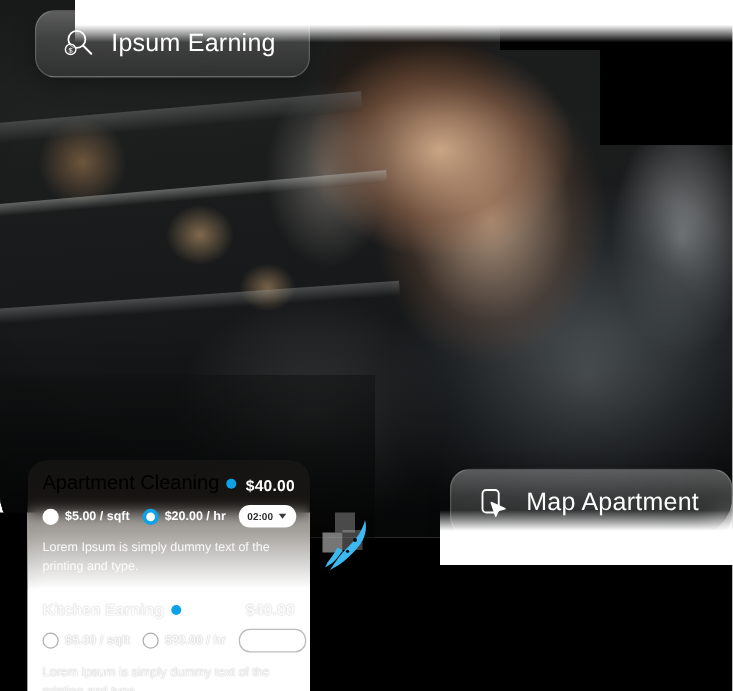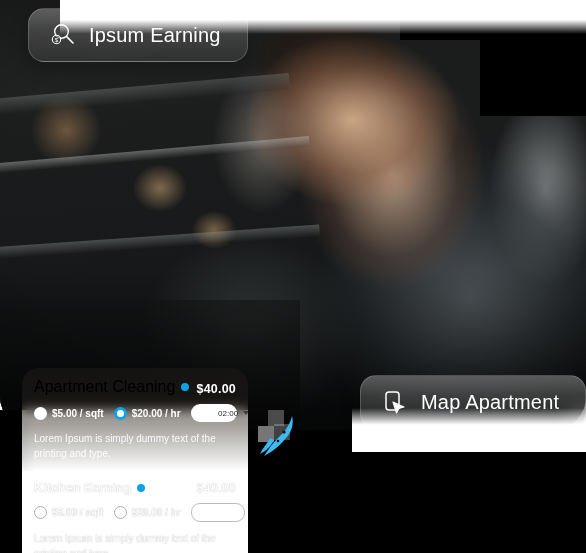--- a/index.html
+++ b/index.html
@@ -195,21 +195,21 @@
     min-width: 46px;
     height: 18px;
     border-radius: 9px;
     background: #ffffff;
     display: flex;
     align-items: center;
     justify-content: center;
     gap: 5px;
     padding: 0 7px;
   }
-  .select-value { font-size: 8px; font-weight: 400; color: #2a2a2a; padding-left: 40px; }
+  .select-value { font-size: 8px; font-weight: 700; color: #2a2a2a; }
   .caret {
     width: 0; height: 0;
     border-left: 3.5px solid transparent;
     border-right: 3.5px solid transparent;
     border-top: 4px solid #3a3a3a;
   }
   .select.empty { min-width: 54px; height: 19px; border: 1px solid rgba(255,255,255,0.85); background: transparent; }
 
   .card-desc {
     font-size: 10px;

